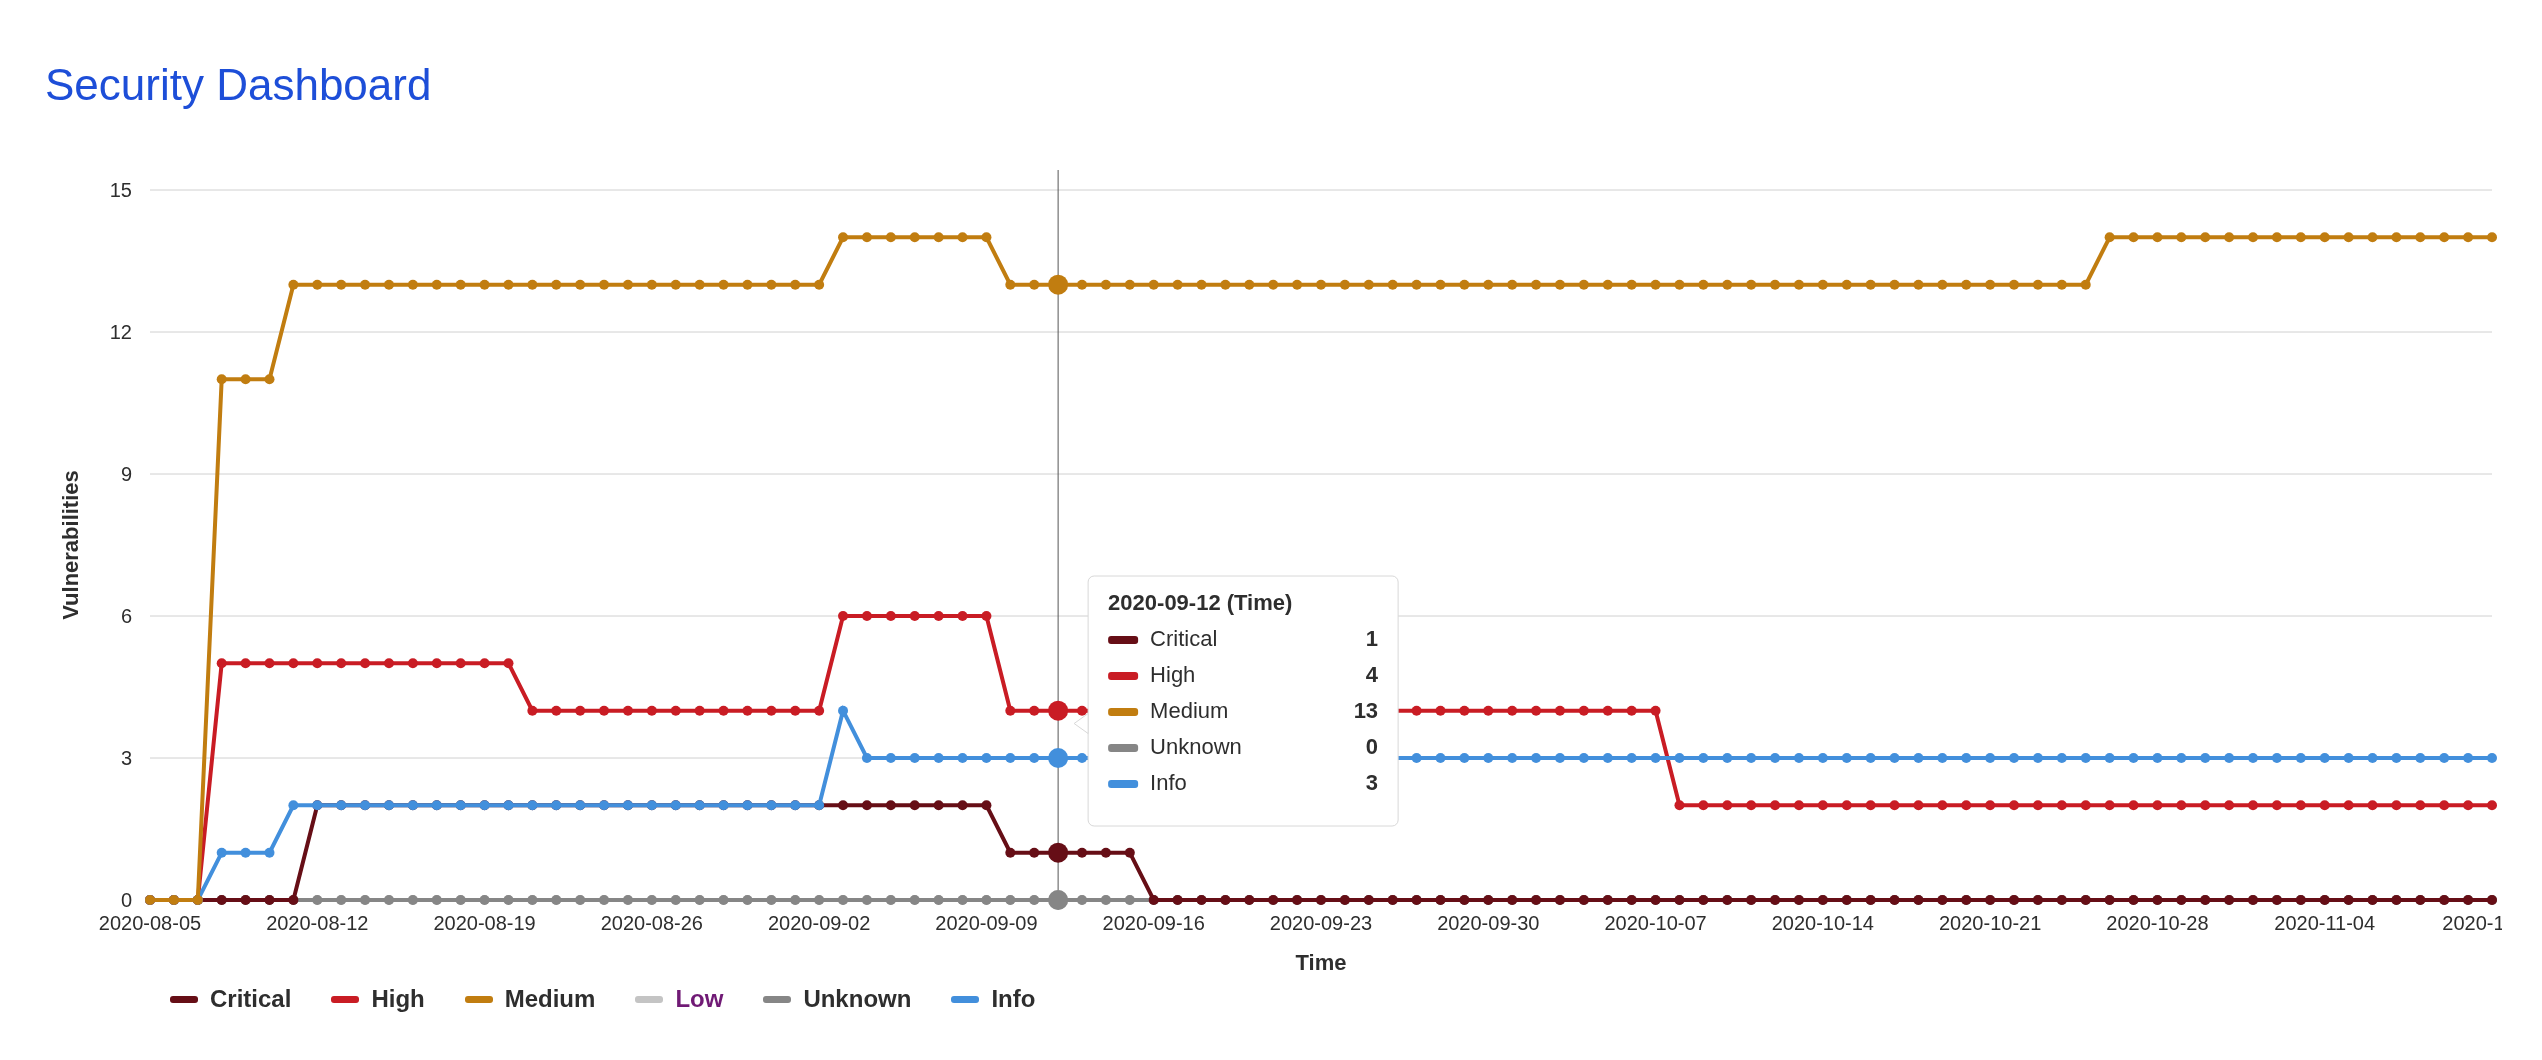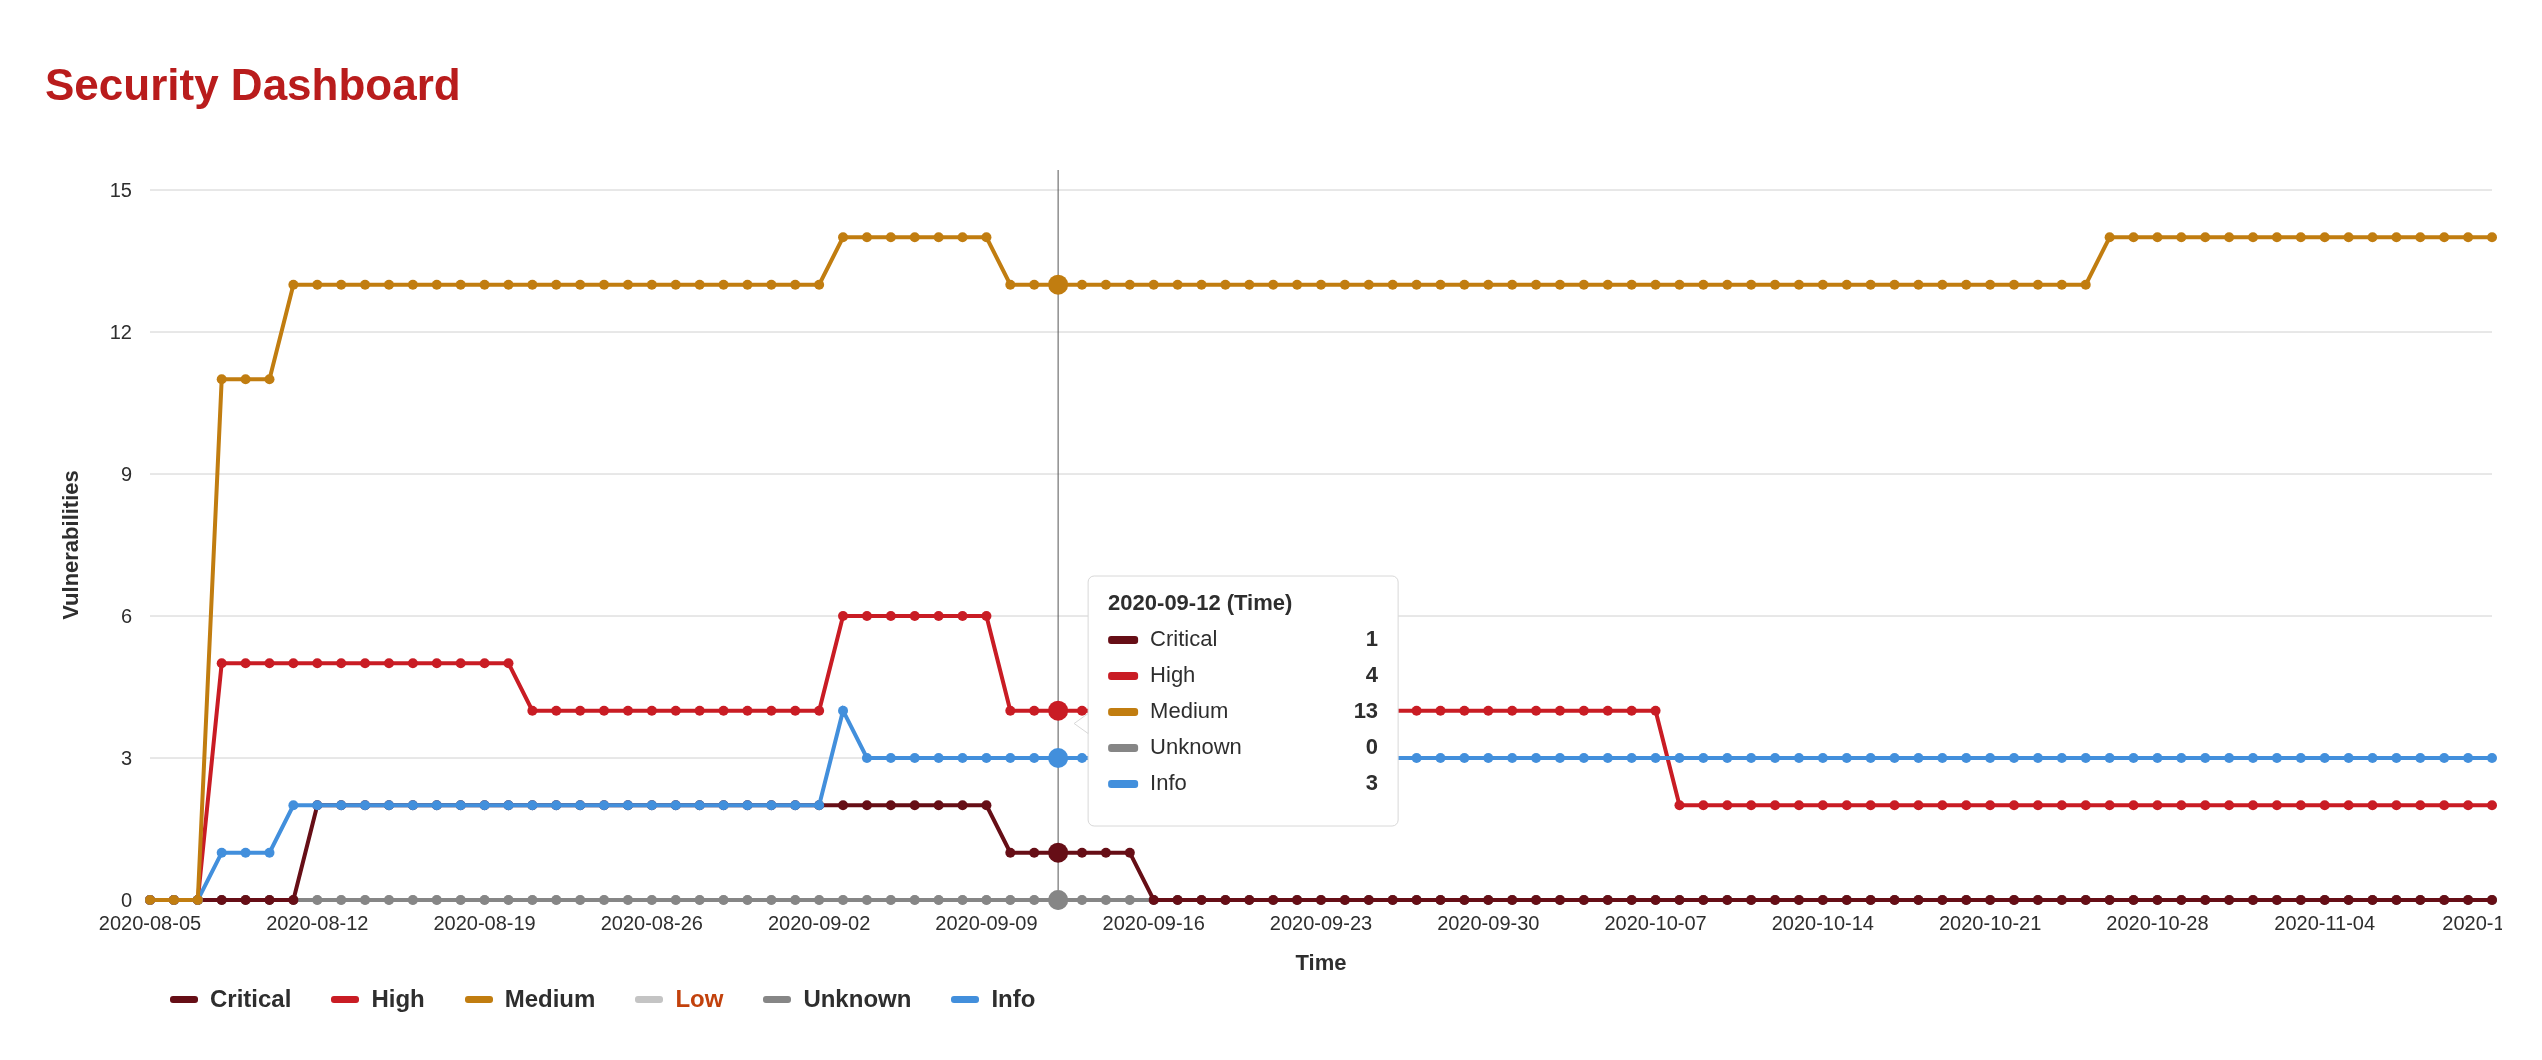--- a/index.html
+++ b/index.html
@@ -11,23 +11,23 @@
   }
   .page {
     width: 2542px;
     height: 1060px;
     box-sizing: border-box;
     padding: 40px 40px 0 40px;
     position: relative;
   }
   h1.page-title {
     font-size: 44px;
-    font-weight: 700;
+    font-weight: 400;
     margin: 20px 0 0 5px;
-    color: #b91c1c;
+    color: #1d4ed8;
   }
   .chart-wrap {
     position: absolute;
     left: 50px;
     top: 160px;
     right: 40px;
     height: 870px;
   }
   svg.chart { display: block; }
   .axis-label {
@@ -79,21 +79,21 @@
     align-items: center;
   }
   .legend-item {
     display: flex;
     align-items: center;
     gap: 12px;
     font-size: 24px;
     font-weight: 700;
     color: #2e2e2e;
   }
-  .legend-item.muted { color: #c2410c; }
+  .legend-item.muted { color: #701a75; }
   .legend-swatch {
     width: 28px;
     height: 7px;
     border-radius: 3px;
   }
 </style>
 </head>
 <body>
 <div class="page">
 

